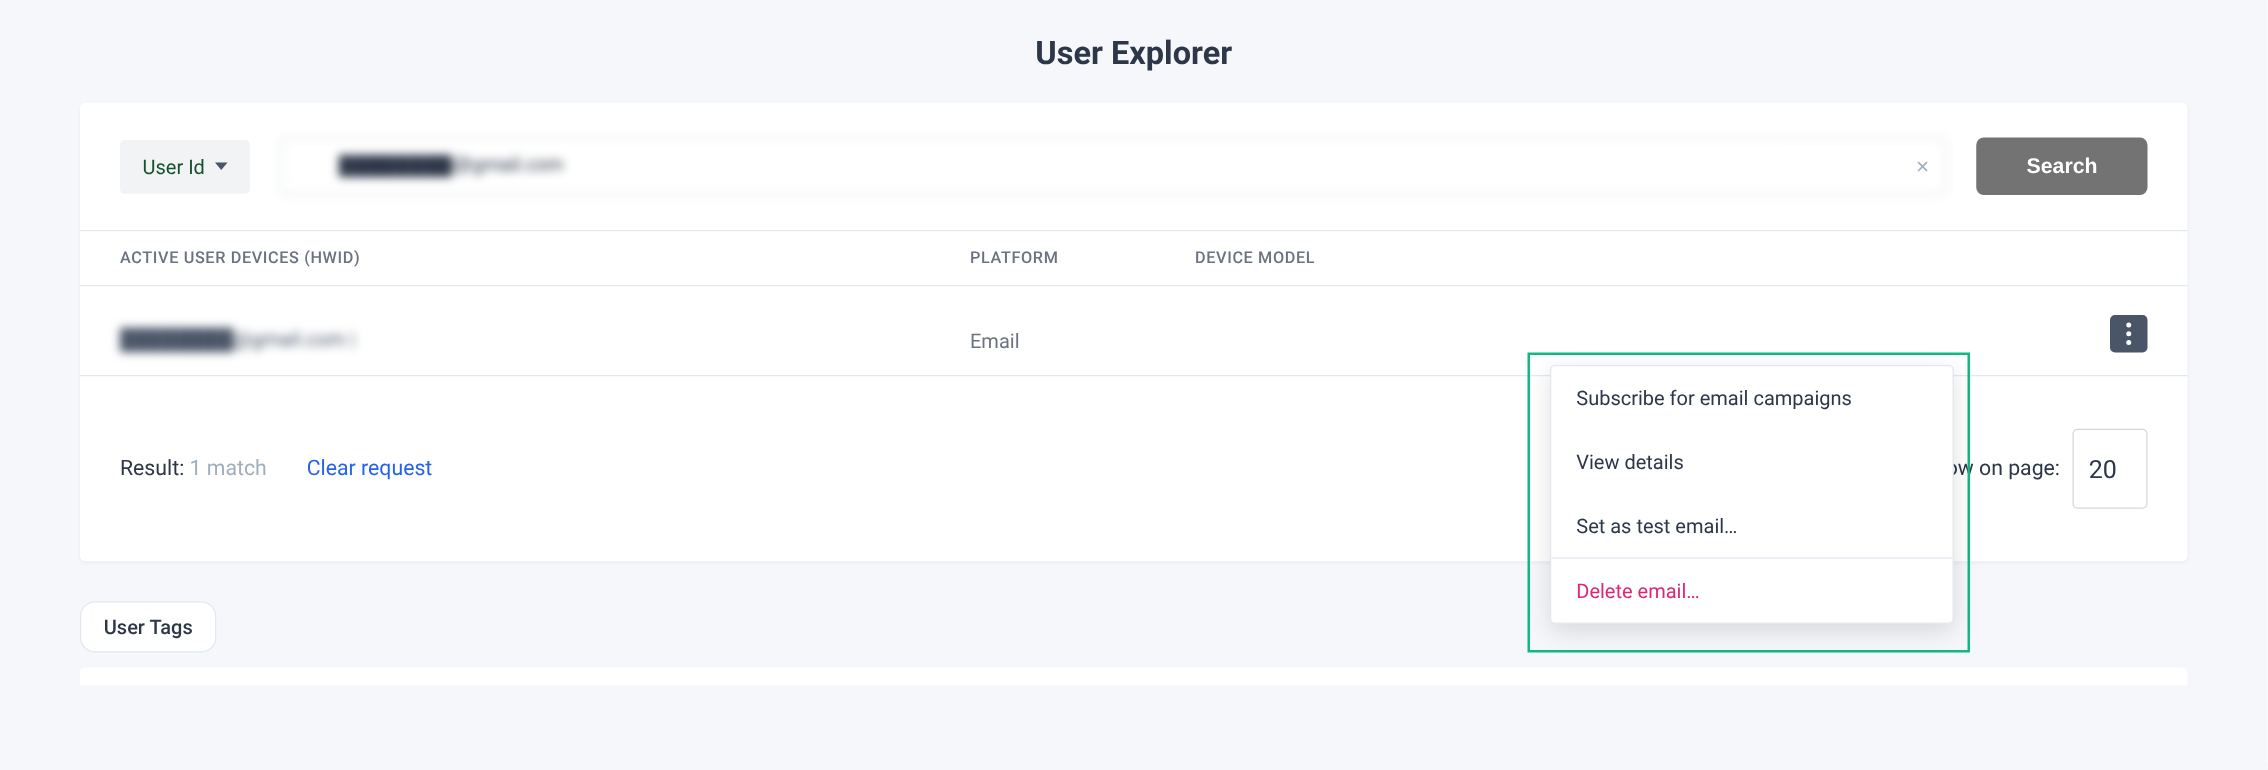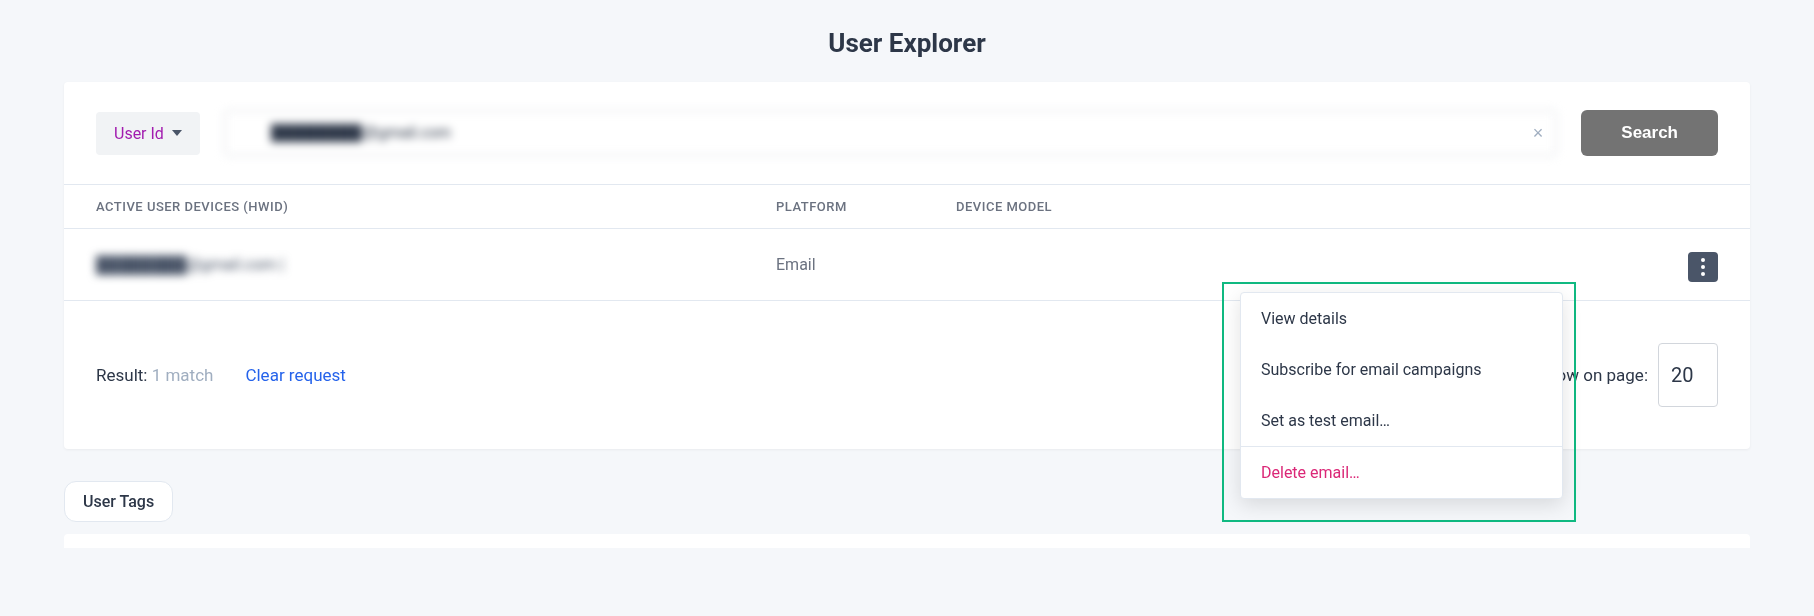--- a/index.html
+++ b/index.html
@@ -38,21 +38,21 @@
       padding: 28px 32px;
     }
     .userid-selector {
       display: inline-flex;
       align-items: center;
       gap: 8px;
       background: #f1f3f5;
       border-radius: 4px;
       padding: 12px 18px;
       font-size: 16px;
-      color: #a21caf;
+      color: #14532d;
       cursor: pointer;
     }
     .caret {
       width: 0;
       height: 0;
       border-left: 5px solid transparent;
       border-right: 5px solid transparent;
       border-top: 6px solid #4a5568;
     }
     .search-wrapper {
@@ -112,21 +112,21 @@
       letter-spacing: 0.5px;
       color: #6b7280;
       font-weight: 500;
     }
     .col-device { flex: 0 0 680px; }
     .col-platform { flex: 0 0 180px; }
     .col-model { flex: 1; }
     .col-actions { flex: 0 0 60px; text-align: right; }
     .trow {
       display: flex;
-      align-items: center;
+      align-items: flex-end;
       padding: 18px 32px;
       border-bottom: 1px solid #e2e8f0;
       font-size: 16px;
       color: #6b7280;
     }
     .trow .col-device {
       filter: blur(4px);
       color: #4a5568;
     }
     .more-btn {
@@ -314,18 +314,18 @@
 
   <div class="tabs-row">
     <div class="tab">User Tags</div>
   </div>
   <div class="panel-stub"></div>
 </div>
 
 <div class="highlight-box"></div>
 
 <div class="dropdown">
+  <div class="dropdown-item">Subscribe for email campaigns</div>
   <div class="dropdown-item">View details</div>
-  <div class="dropdown-item">Subscribe for email campaigns</div>
   <div class="dropdown-item">Set as test email…</div>
   <div class="dropdown-divider"></div>
   <div class="dropdown-item danger">Delete email…</div>
 </div>
 
 </body></html>

